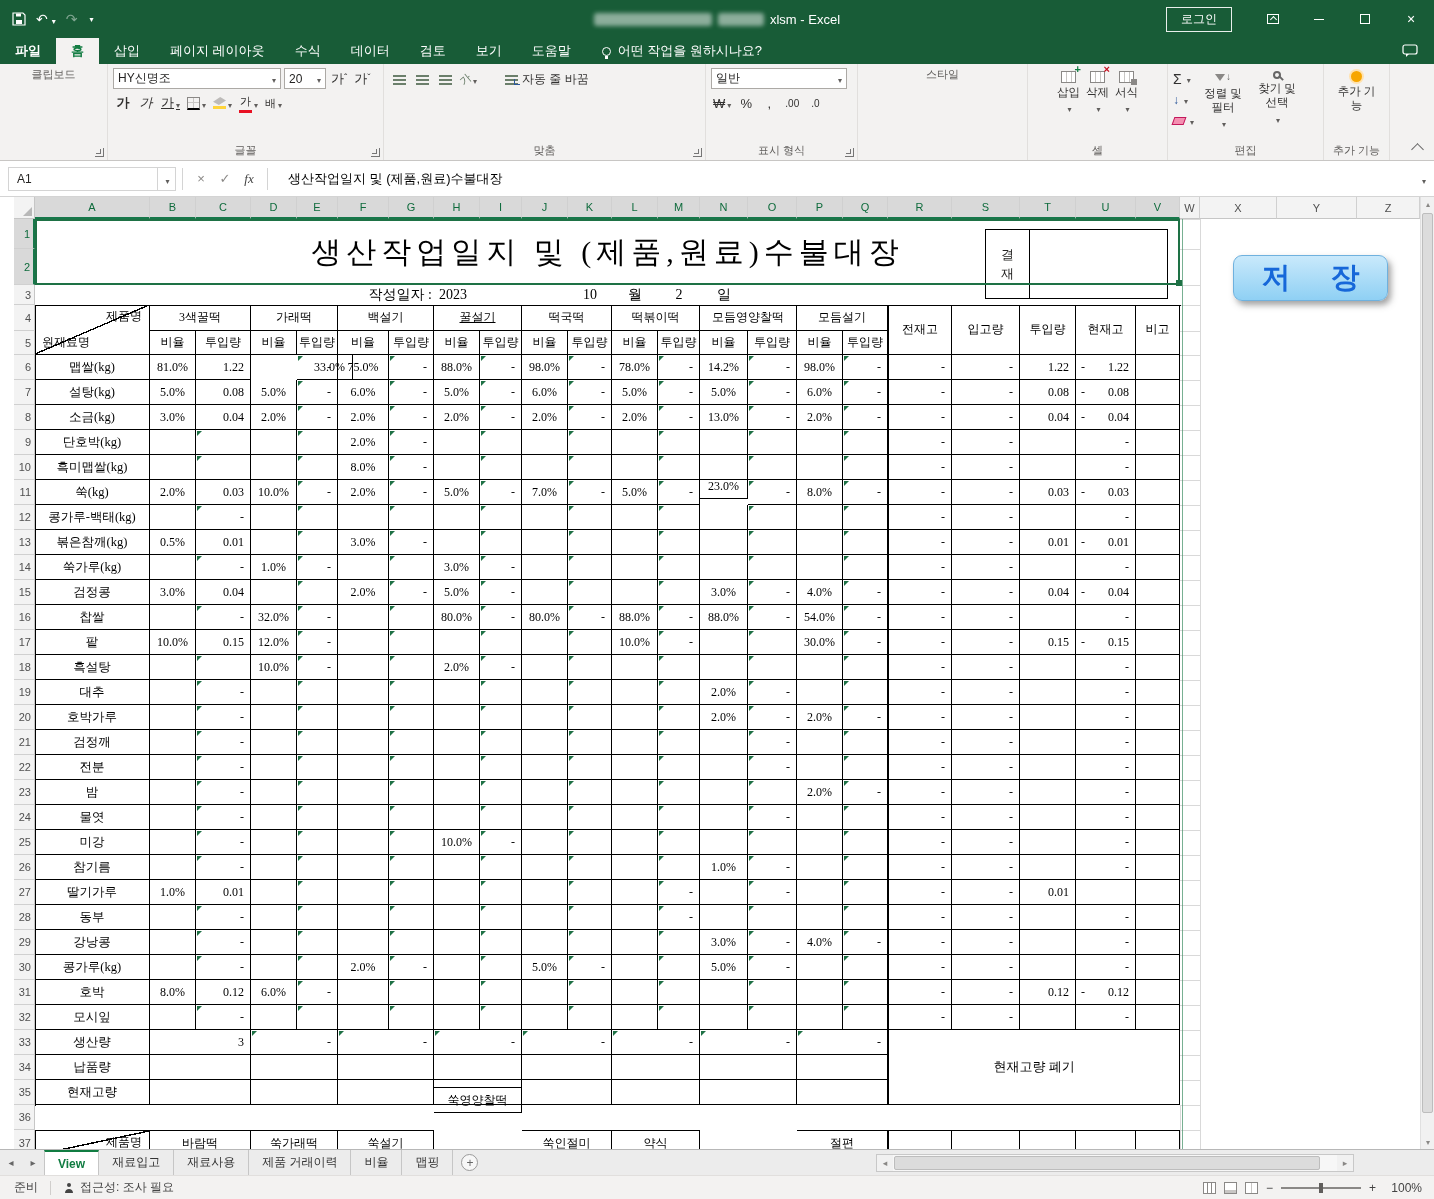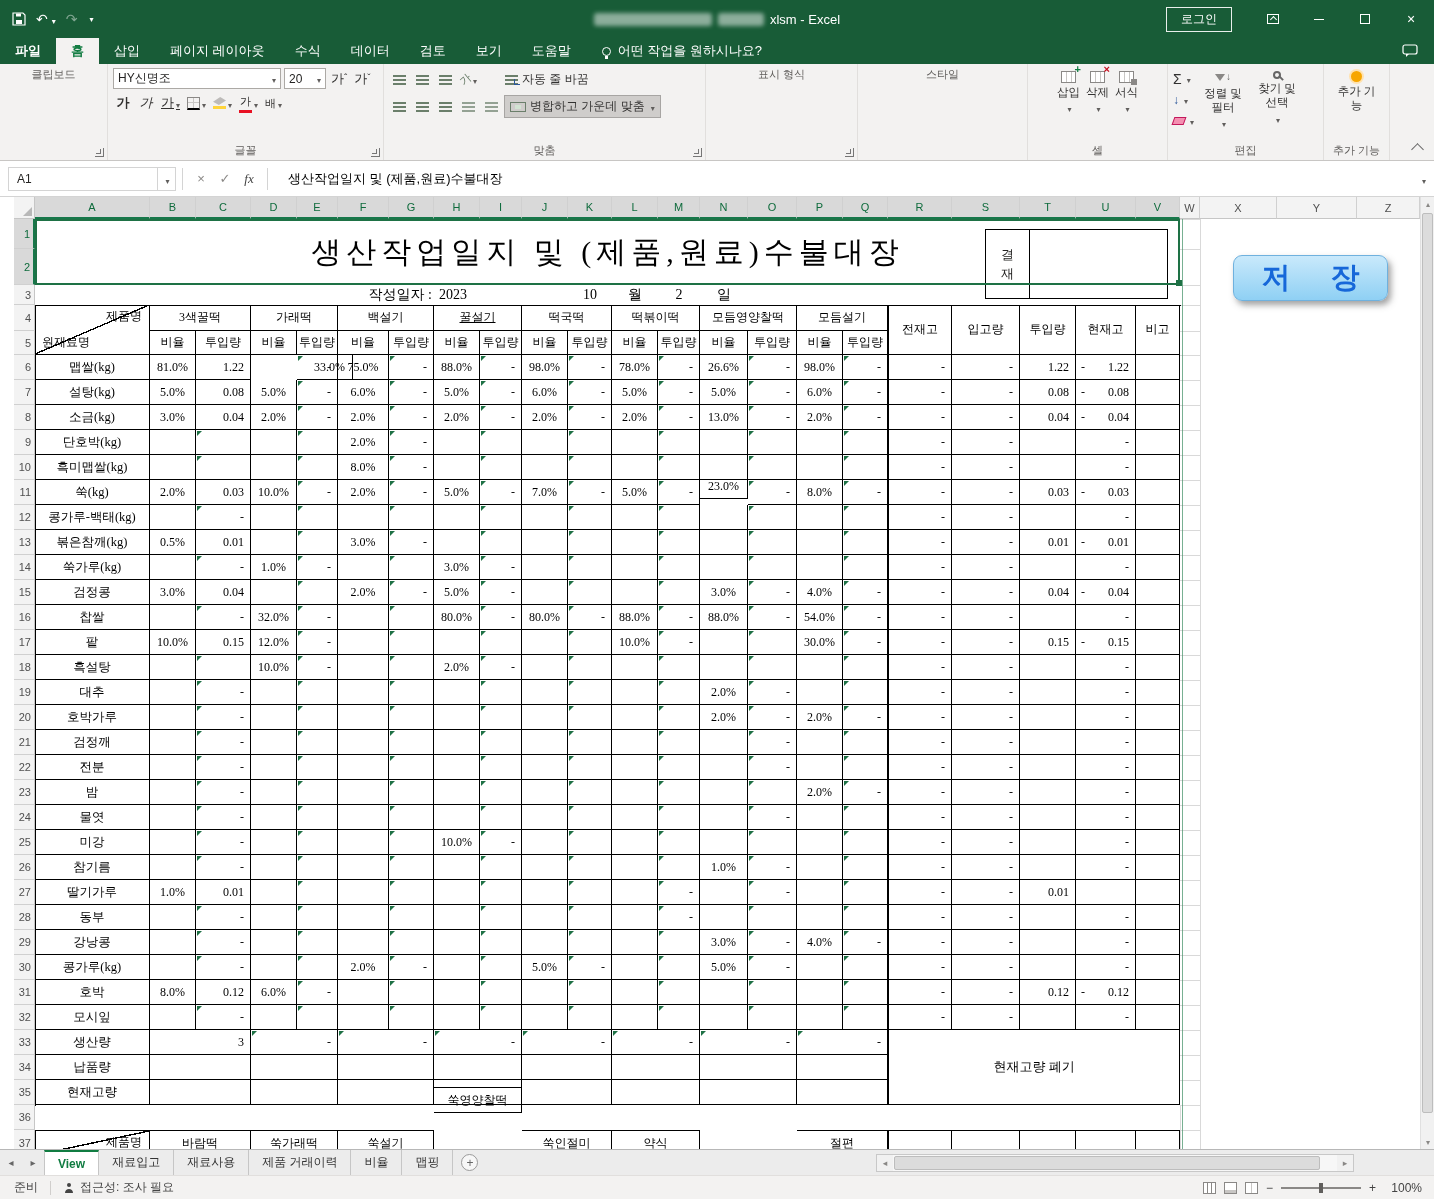--- a/index.html
+++ b/index.html
@@ -344,48 +344,44 @@
           <span class="sbtn">
               <span class="ic-orient">가</span>
               <span class="car"></span>
             </span>
           <span style="width:14px"></span>
           <span class="txtbtn">
               <span class="ic-wrap"></span>
               <span>자동 줄 바꿈</span>
             </span>
         </div>
-        <div class="rrow">
-          <span class="sbtn">
-              <span class="ic-al"></span>
-            </span>
-          <span class="sbtn">
-              <span class="ic-al"></span>
-            </span>
-          <span class="sbtn">
-              <span class="ic-al"></span>
-            </span>
-          <span class="sbtn">
-              <span class="ic-indent"></span>
-            </span>
-          <span class="sbtn">
-              <span class="ic-indent"></span>
-            </span>
-          <span class="txtbtn active">
-              <span class="ic-merge"></span>
-              <span>병합하고 가운데 맞춤</span>
-              <span class="car"></span>
-            </span>
-        </div>
       </div>
       <div class="glabel"><span>맞춤</span></div>
       <span class="dlg"></span>
     </div>
 
     <div class="rgroup" style="width:152px">
+      <div class="rbody col">
+        <div class="rrow">
+          <div class="combo" style="width:136px">
+              <span>일반</span>
+              <span class="car"></span>
+            </div>
+        </div>
+        <div class="rrow">
+          <span class="sbtn">
+              <span>₩</span>
+              <span class="car"></span>
+            </span>
+          <span class="sbtn">%</span>
+          <span class="sbtn">,</span>
+          <span class="sbtn" style="font-size:10px">.00</span>
+          <span class="sbtn" style="font-size:10px">.0</span>
+        </div>
+      </div>
       <div class="glabel"><span>표시 형식</span></div>
       <span class="dlg"></span>
     </div>
 
     <div class="rgroup" style="width:170px">
       <div class="glabel"><span>스타일</span></div>
     </div>
 
     <div class="rgroup" style="width:140px">
       <div class="rbody" style="justify-content:center;gap:6px;">
@@ -634,21 +630,21 @@
         <div class="gc b ac val" style="left: 228px; top: 136px; width: 46px; height: 25px; margin-left: 44px;">33.0%</div>
         <div class="gc b ar val tri" style="left: 262px; top: 136px; width: 41px; height: 25px;">-</div>
         <div class="gc b ac val" style="left: 303px; top: 136px; width: 51px; height: 25px;">75.0%</div>
         <div class="gc b ar val tri" style="left: 354px; top: 136px; width: 45px; height: 25px;">-</div>
         <div class="gc b ac val" style="left: 399px; top: 136px; width: 46px; height: 25px;">88.0%</div>
         <div class="gc b ar val tri" style="left: 445px; top: 136px; width: 42px; height: 25px;">-</div>
         <div class="gc b ac val" style="left: 487px; top: 136px; width: 46px; height: 25px;">98.0%</div>
         <div class="gc b ar val tri" style="left: 533px; top: 136px; width: 44px; height: 25px;">-</div>
         <div class="gc b ac val" style="left: 577px; top: 136px; width: 46px; height: 25px;">78.0%</div>
         <div class="gc b ar val tri" style="left: 623px; top: 136px; width: 42px; height: 25px;">-</div>
-        <div class="gc b ac val" style="left: 665px; top: 136px; width: 48px; height: 25px;">26.6%</div>
+        <div class="gc b ac val" style="left: 665px; top: 136px; width: 48px; height: 25px;">14.2%</div>
         <div class="gc b ar val tri" style="left: 713px; top: 136px; width: 49px; height: 25px;">-</div>
         <div class="gc b ac val" style="left: 762px; top: 136px; width: 46px; height: 25px;">98.0%</div>
         <div class="gc b ar val tri" style="left: 808px; top: 136px; width: 45px; height: 25px;">-</div>
         <div class="gc b ar val bl" style="left: 853px; top: 136px; width: 64px; height: 25px;">-</div>
         <div class="gc b ar val" style="left: 917px; top: 136px; width: 68px; height: 25px;">-</div>
         <div class="gc b ar val" style="left: 985px; top: 136px; width: 56px; height: 25px;">1.22</div>
         <div class="gc b acct val" style="left: 1041px; top: 136px; width: 60px; height: 25px;">
           <span>-</span>
           <span>1.22</span>
         </div>

